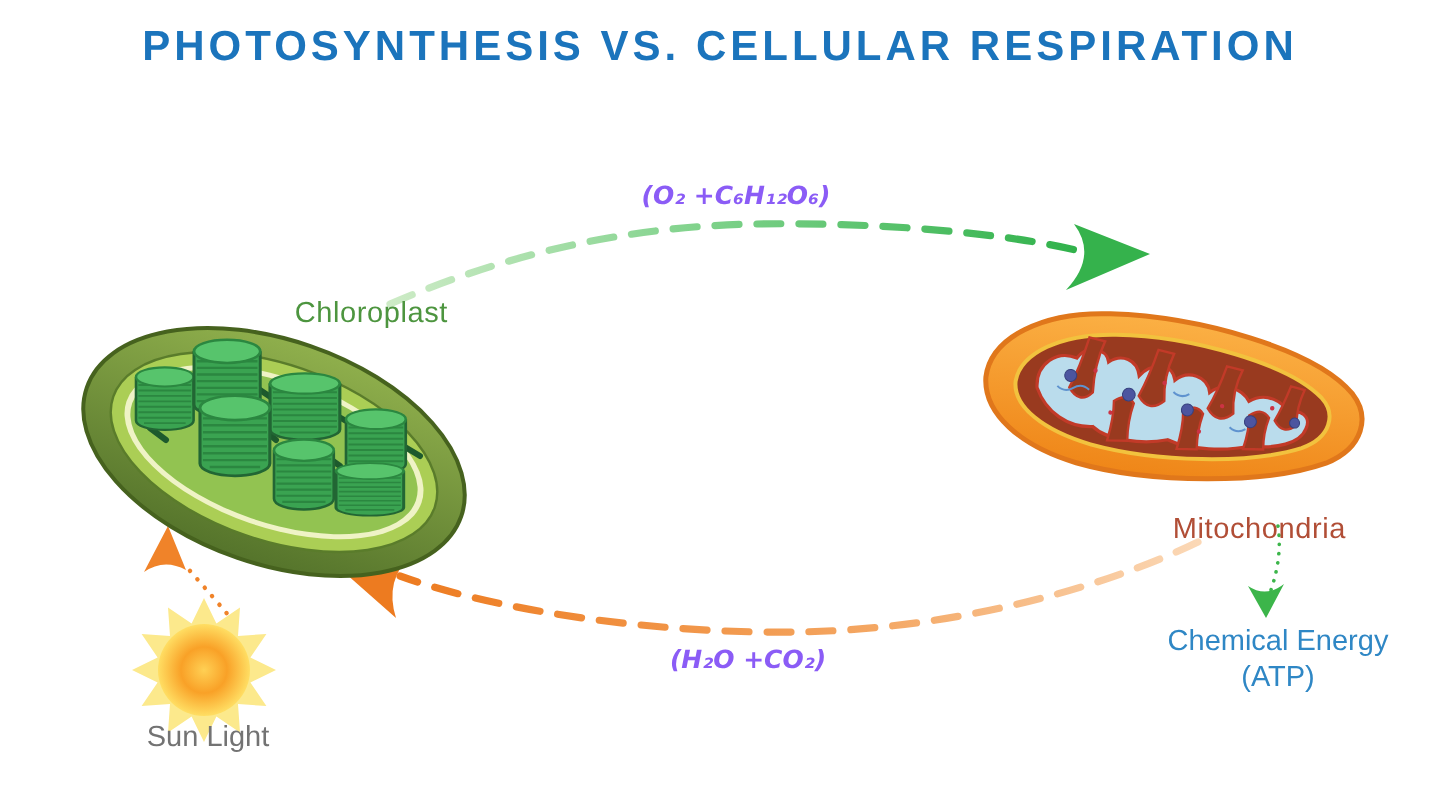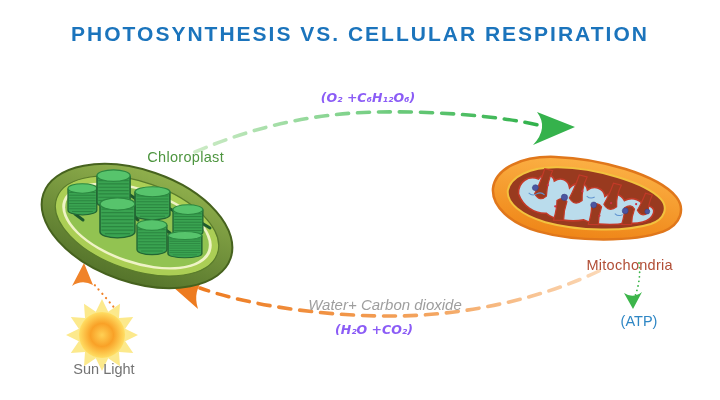--- a/index.html
+++ b/index.html
@@ -1,19 +1,19 @@
 <!DOCTYPE html>
 <html><head>
 <meta charset="utf-8">
 <style>
   html,body{margin:0;padding:0;background:#fff;}
   .canvas{position:relative;width:720px;height:400px;background:#ffffff;overflow:hidden;
           font-family:"Liberation Sans",sans-serif;}
   .abs{position:absolute;}
-  .title{top:22px;left:0;width:720px;text-align:center;color:#1B74BC;
+  .title{top:12px;left:0;width:720px;text-align:center;color:#1B74BC;
          font-size:21px;font-weight:bold;letter-spacing:2px;}
   .formula{color:#8b5cf6;font-size:12.5px;font-weight:bold;text-align:center;width:200px;
            font-family:"DejaVu Sans","Liberation Sans",sans-serif;font-style:italic;}
   .formula-top{top:90px;left:268px;}
   .formula-bottom{top:322px;left:274px;}
   .flow-label{color:#9e9e9e;font-size:15px;font-style:italic;text-align:center;width:210px;}
   .glucose{top:115px;left:258px;}
   .water{top:296px;left:280px;}
   .organelle-label{font-size:14.5px;text-align:right;width:150px;letter-spacing:.3px;}
   .chloro-label{top:149px;left:74px;color:#4D953F;}
@@ -157,21 +157,21 @@
     </defs>
     <polygon fill="#FCE98C" points="76,40 63.2,46.2 71.2,58 57,57 58,71.2 46.2,63.2 40,76 33.8,63.2 22,71.2 23,57 8.8,58 16.8,46.2 4,40 16.8,33.8 8.8,22 23,23 22,8.8 33.8,16.8 40,4 46.2,16.8 58,8.8 57,23 71.2,22 63.2,33.8"></polygon>
     <circle cx="40" cy="40" r="23" fill="url(#sunDisc)"></circle>
   </svg>
 
   <div class="abs formula formula-top">(O₂ +C₆H₁₂O₆)</div>
 
   <div class="abs organelle-label chloro-label">Chloroplast</div>
   <div class="abs organelle-label mito-label">Mitochondria</div>
 
-  <div class="abs flow-label water">Water+ Carbon dioxide</div>
   <div class="abs formula formula-bottom">(H₂O +CO₂)</div>
 
   <div class="abs chem">
+    <div>Chemical Energy</div>
     <div>(ATP)</div>
   </div>
 
   <div class="abs sun-label">Sun Light</div>
 </div>
 
 </body></html>

